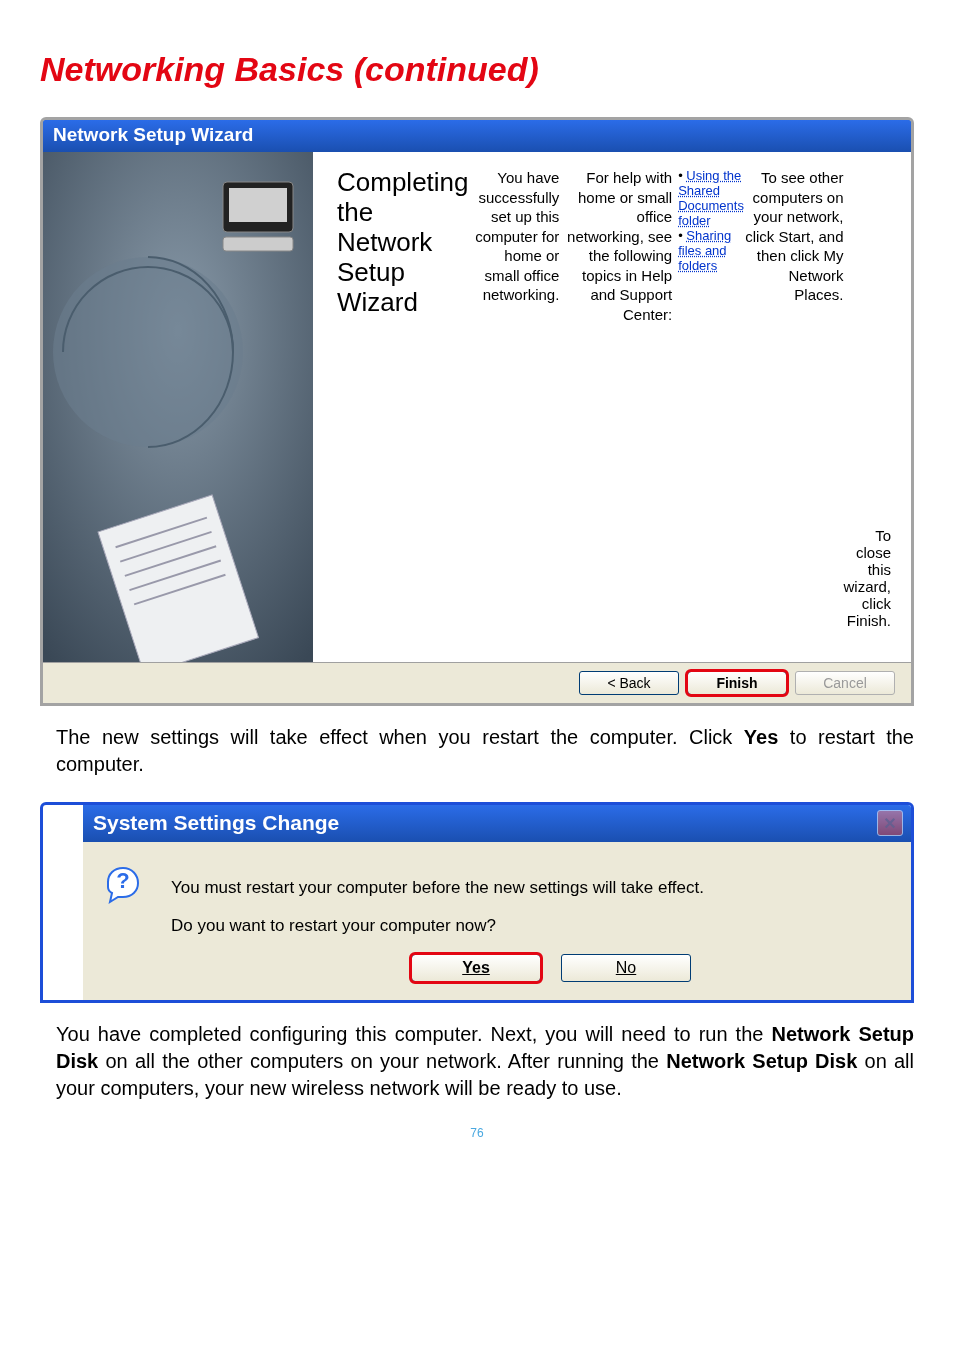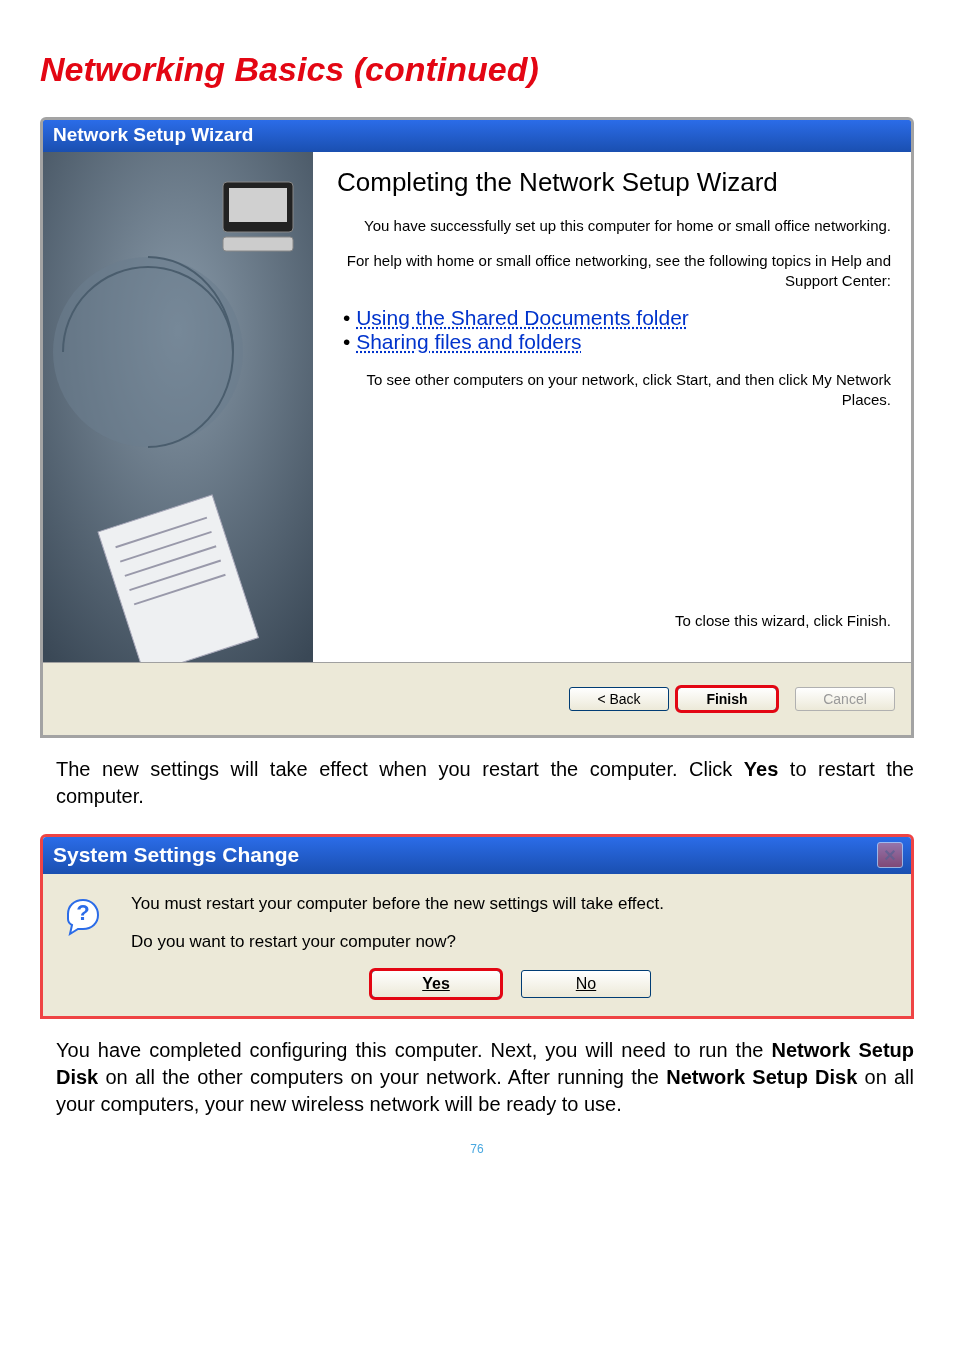--- a/index.html
+++ b/index.html
@@ -42,97 +42,97 @@
     position: relative;
     overflow: hidden;
   }
   .wizard-side svg { display:block; }
   .wizard-content {
     flex: 1;
     padding: 16px 20px 10px 24px;
     font-family: Tahoma, Arial, sans-serif;
     color: #000;
     display: flex;
-    flex-direction: column;
+    flex-direction: row;
   }
   .wizard-heading {
     font-size: 26px;
     font-weight: 400;
     margin: 0 0 18px 0;
     line-height: 1.15;
   }
   .wizard-text {
     font-size: 15px;
     line-height: 1.3;
     margin: 0 0 16px 0;
     text-align: right;
   }
   .wizard-list {
     margin: 0 0 16px 6px;
     padding: 0;
     list-style: none;
-    font-size: 21px;
+    font-size: 13px;
   }
   .wizard-list li::before {
     content: "•  ";
   }
   .wizard-list a {
     color: #0033cc;
     text-decoration: underline;
     text-decoration-style: dotted;
   }
   .wizard-bottom-text {
     margin-top: auto;
     font-size: 15px;
     padding-bottom: 8px;
     text-align: right;
   }
   .wizard-buttons {
     background: #ece9d8;
     border-top: 1px solid #a0a0a0;
-    padding: 24px 16px;
+    padding: 8px 16px;
     display: flex;
     justify-content: flex-end;
     gap: 8px;
   }
   .xp-button {
     font-family: Tahoma, Arial, sans-serif;
     font-size: 14px;
     min-width: 100px;
     padding: 3px 8px;
     background: linear-gradient(to bottom, #ffffff, #ece9d8);
     border: 1px solid #003c74;
     border-radius: 3px;
     cursor: pointer;
   }
   .xp-button.disabled {
     color: #9a9a9a;
     border-color: #b0b0b0;
     cursor: default;
-    margin-left: 10px;
   }
   .highlight-red {
     outline: 3px solid #e30613;
     outline-offset: -1px;
     border-radius: 4px;
     font-weight: bold;
   }
 
   .body-text {
     font-size: 20px;
     line-height: 1.35;
     margin: 18px 0 24px 16px;
     text-align: justify;
   }
   .body-text strong { font-weight: bold; }
 
   .msgbox-window {
-    border: 3px solid #ef4444;
+    border: 3px solid #1d4ed8;
     border-radius: 6px 6px 0 0;
     overflow: hidden;
+    padding-left: 40px;
   }
   .msgbox-titlebar {
     background: linear-gradient(to bottom, #2b6ce8 0%, #1a4fb0 100%);
     color: #fff;
     font-family: "Trebuchet MS", Tahoma, sans-serif;
     font-weight: bold;
     font-size: 21px;
     padding: 5px 8px 6px 10px;
     display: flex;
     justify-content: space-between;
@@ -162,21 +162,21 @@
     display: flex;
     align-items: flex-start;
     gap: 26px;
   }
   .msgbox-icon {
     width: 44px;
     height: 44px;
     flex-shrink: 0;
     margin-top: 2px;
   }
-  .msgbox-texts p { margin: 0 0 18px 0; }
+  .msgbox-texts p { margin: 16px 0 18px 0; }
   .msgbox-buttons {
     display: flex;
     gap: 20px;
     margin-left: 240px;
   }
   .msgbox-buttons .xp-button {
     min-width: 130px;
     padding: 4px 8px;
     font-size: 16px;
   }

